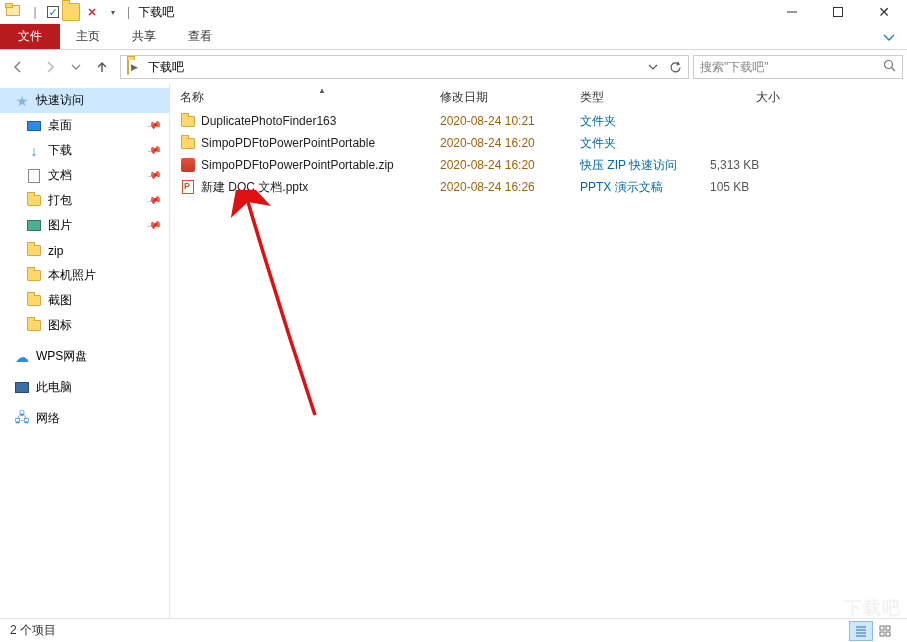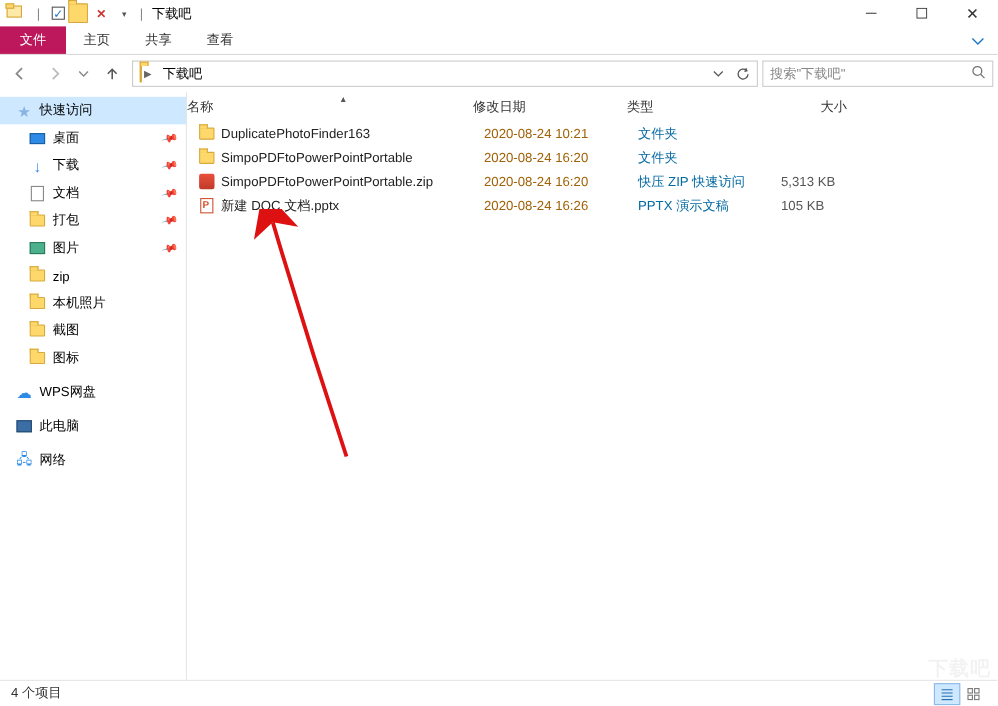--- a/index.html
+++ b/index.html
@@ -9,21 +9,21 @@
   .titlebar { height: 24px; display: flex; align-items: center; background: #fff; border-bottom: 0; }
   .titlebar .qat { display: flex; align-items: center; gap: 3px; padding-left: 5px; }
   .titlebar .qat span { width: 18px; height: 18px; display: inline-flex; align-items: center; justify-content: center; }
   .titlebar .sep { color: #888; padding: 0 5px; }
   .titlebar .title { padding-left: 3px; }
   .titlebar .winbtns { margin-left: auto; display: flex; }
   .titlebar .winbtns div { width: 46px; height: 24px; display: flex; align-items: center; justify-content: center; color: #333; }
 
   
   .ribbon { height: 26px; display: flex; align-items: stretch; border-bottom: 1px solid #d9d9d9; }
-  .ribbon .filetab { background: #be185d; color: #fff; padding: 0 18px; display: flex; align-items: center; font-size: 12px; }
+  .ribbon .filetab { background: #b91c1c; color: #fff; padding: 0 18px; display: flex; align-items: center; font-size: 12px; }
   .ribbon .tab { padding: 0 16px; display: flex; align-items: center; color: #333; }
   .ribbon .help { margin-left: auto; display: flex; align-items: center; padding-right: 12px; color: #1979ca; }
 
   
   .navbar { height: 34px; display: flex; align-items: center; padding: 3px 4px; gap: 4px; }
   .navbar .navbtn { width: 28px; height: 26px; display: flex; align-items: center; justify-content: center; color: #888; border-radius: 2px; }
   .addressbar { flex: 1; height: 24px; border: 1px solid #ccc; display: flex; align-items: center; padding: 0 2px; }
   .addressbar .crumb { display: flex; align-items: center; height: 100%; padding: 0 4px; }
   .addressbar .crumb .chev { color: #666; font-size: 9px; padding: 0 2px; }
   .addressbar .grow { flex: 1; }
@@ -39,21 +39,21 @@
   .side-item { height: 25px; display: flex; align-items: center; padding-left: 26px; gap: 6px; position: relative; }
   .side-item.active { background: #cde8ff; }
   .side-item .pin { position: absolute; right: 10px; color: #888; font-size: 10px; transform: rotate(30deg); }
   .side-item .ic { width: 16px; height: 16px; display: inline-flex; align-items: center; justify-content: center; }
   .side-sub { }
   .side-top { padding-left: 14px; font-weight: normal; }
   .side-spacer { height: 6px; }
 
   
   .content { flex: 1; display: flex; flex-direction: column; }
-  .cols { display: flex; height: 26px; align-items: center; color: #333; border-bottom: 0px solid #eaeaea; }
+  .cols { display: flex; height: 26px; align-items: center; color: #333; border-bottom: 0px solid #eaeaea; padding-left: 10px; }
   .col-name { width: 260px; display:flex; align-items:center; }
   .col-date { width: 140px; }
   .col-type { width: 130px; }
   .col-size { width: 90px; text-align: right; padding-right: 20px; }
   .sort-ind { margin: 0 auto; color: #555; font-size: 9px; position: relative; top: -7px; }
 
   .filerow { display: flex; height: 22px; align-items: center; padding-left: 10px; color: #222; }
   .filerow .fname { width: 260px; display: flex; align-items: center; gap: 5px; }
   .filerow .fname .fic { width: 16px; height: 16px; display: inline-flex; align-items: center; justify-content: center; }
   .filerow .fdate { width: 140px; color: #a16207; }
@@ -322,21 +322,21 @@
           <span>新建 DOC 文档.pptx</span>
         </div>
       <div class="fdate">2020-08-24 16:26</div>
       <div class="ftype">PPTX 演示文稿</div>
       <div class="fsize">105 KB</div>
     </div>
   </div>
 </div>
 
 <div class="statusbar">
-  <span>4 个项目</span>
+  <span>2 个项目</span>
   <div class="viewbtns">
     <div class="active">
         <svg width="12" height="12">
           <line x1="1" y1="2" x2="11" y2="2" stroke="#2a6db0"></line>
           <line x1="1" y1="5" x2="11" y2="5" stroke="#2a6db0"></line>
           <line x1="1" y1="8" x2="11" y2="8" stroke="#2a6db0"></line>
           <line x1="1" y1="11" x2="11" y2="11" stroke="#2a6db0"></line>
         </svg>
       </div>
     <div>

